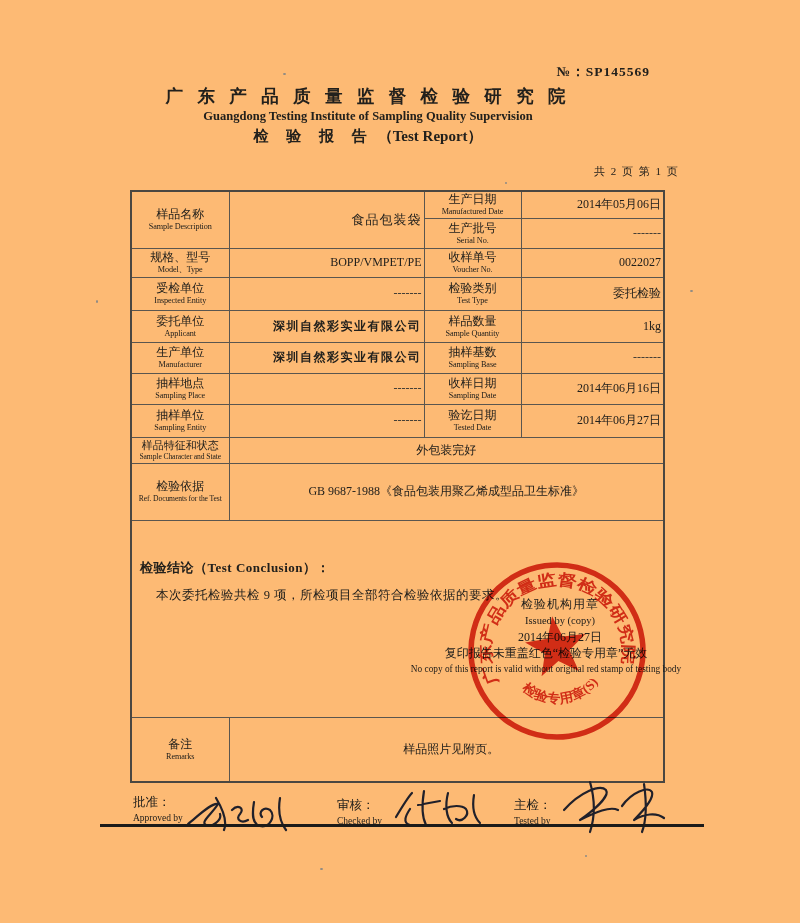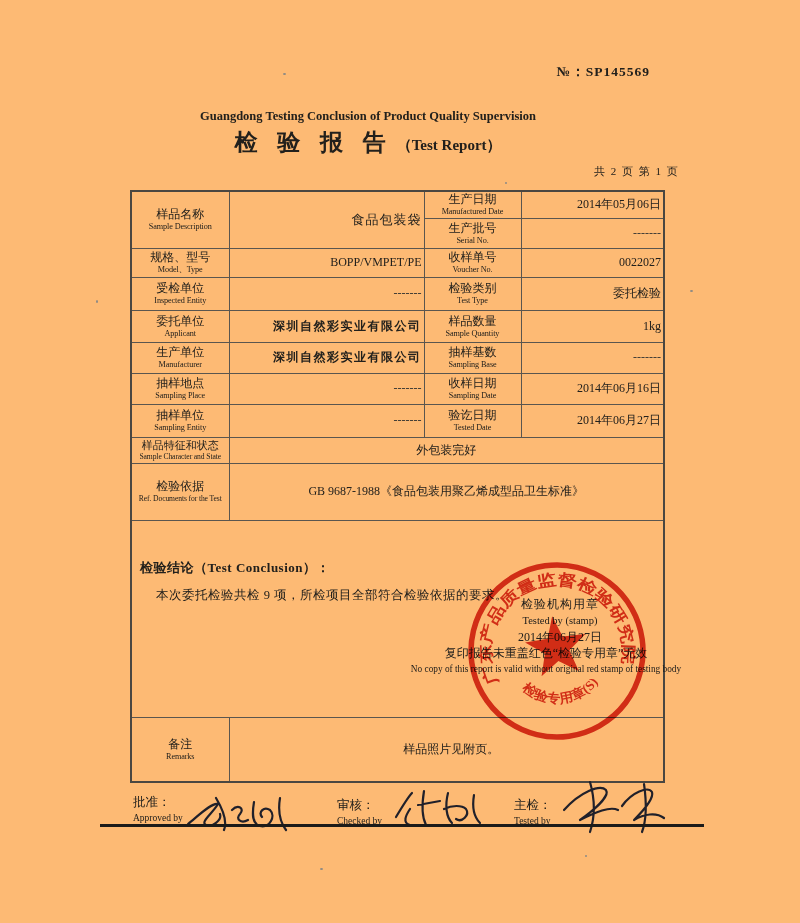--- a/index.html
+++ b/index.html
@@ -10,21 +10,21 @@
     padding-left:30px;
   }
   
   .report-no{position:absolute;left:430px;top:63px;width:220px;text-align:right;
     font-size:13.5px;font-weight:bold;letter-spacing:1px;}
   .h-cn{position:absolute;left:98px;top:84px;width:540px;text-align:center;
     font-size:17.5px;font-weight:bold;letter-spacing:5px;}
   .h-en{position:absolute;left:98px;top:109px;width:540px;text-align:center;
     font-size:12.5px;font-weight:bold;}
   .h-title{position:absolute;left:98px;top:127px;width:540px;text-align:center;}
-  .h-title .t-cn{font-size:23px;font-weight:bold;letter-spacing:7px;text-align:center;}
+  .h-title .t-cn{font-size:15px;font-weight:bold;letter-spacing:7px;text-align:center;}
   .h-title .t-en{font-size:15px;font-weight:bold;letter-spacing:0;}
   .pagination{position:absolute;left:594px;top:164px;width:110px;font-size:11px;letter-spacing:1.5px;}
   
   table.info{position:absolute;left:130px;top:190px;border-collapse:collapse;
     table-layout:fixed;border:2px solid #4a4741;}
   table.info td{border:1px solid #5a564f;padding:0 2px;overflow:hidden;}
   td.lbl{text-align:center;vertical-align:middle;}
   .cn{display:block;font-size:12px;line-height:1.25;}
   .en{display:block;font-size:8.2px;line-height:1.2;letter-spacing:-0.1px;}
   td.val{text-align:right;vertical-align:middle;font-size:12px;}
@@ -61,21 +61,22 @@
   .speck{position:absolute;background:#8d8a84;border-radius:50%;}
 </style>
 </head>
 <body>
 
 <div class="page">
 
   <div class="report-no">
     <span>№：</span><span>SP145569</span>
   </div>
-  <div class="h-en">Guangdong Testing Conclusion of Product Quality Supervision</div>
+  <div class="h-cn">广 东 产 品 质 量 监 督 检 验 研 究 院</div>
+  <div class="h-en">Guangdong Testing Institute of Sampling Quality Supervision</div>
   <div class="h-title">
     <span class="t-cn">检 验 报 告</span>
     <span class="t-en">（Test Report）</span>
   </div>
   <div class="pagination">共 2 页 第 1 页</div>
 
   <table class="info">
     <colgroup>
         <col style="width:98px">
         <col style="width:195px">
@@ -199,21 +200,21 @@
         <span class="cn">备注</span>
         <span class="en">Remarks</span>
       </td>
       <td class="vleft" colspan="3" style="padding-left:12px">样品照片见附页。</td>
     </tr>
   </tbody>
     </table>
 
   <div class="seal-note">
     <div class="l1">检验机构用章</div>
-    <div class="l2">Tested by (stamp)</div>
+    <div class="l2">Issued by (copy)</div>
     <div class="l3">2014年06月27日</div>
   </div>
   <div class="copy-note">
     <div class="l4">复印报告未重盖红色“检验专用章”无效</div>
     <div class="l5">No copy of this report is valid without original red stamp of testing body</div>
   </div>
 
   <svg class="stamp" viewBox="0 0 190 190">
     <defs>
       <path id="arcTop" d="M 33,117.6 A 66 66 0 1 1 157,117.6" fill="none"></path>

